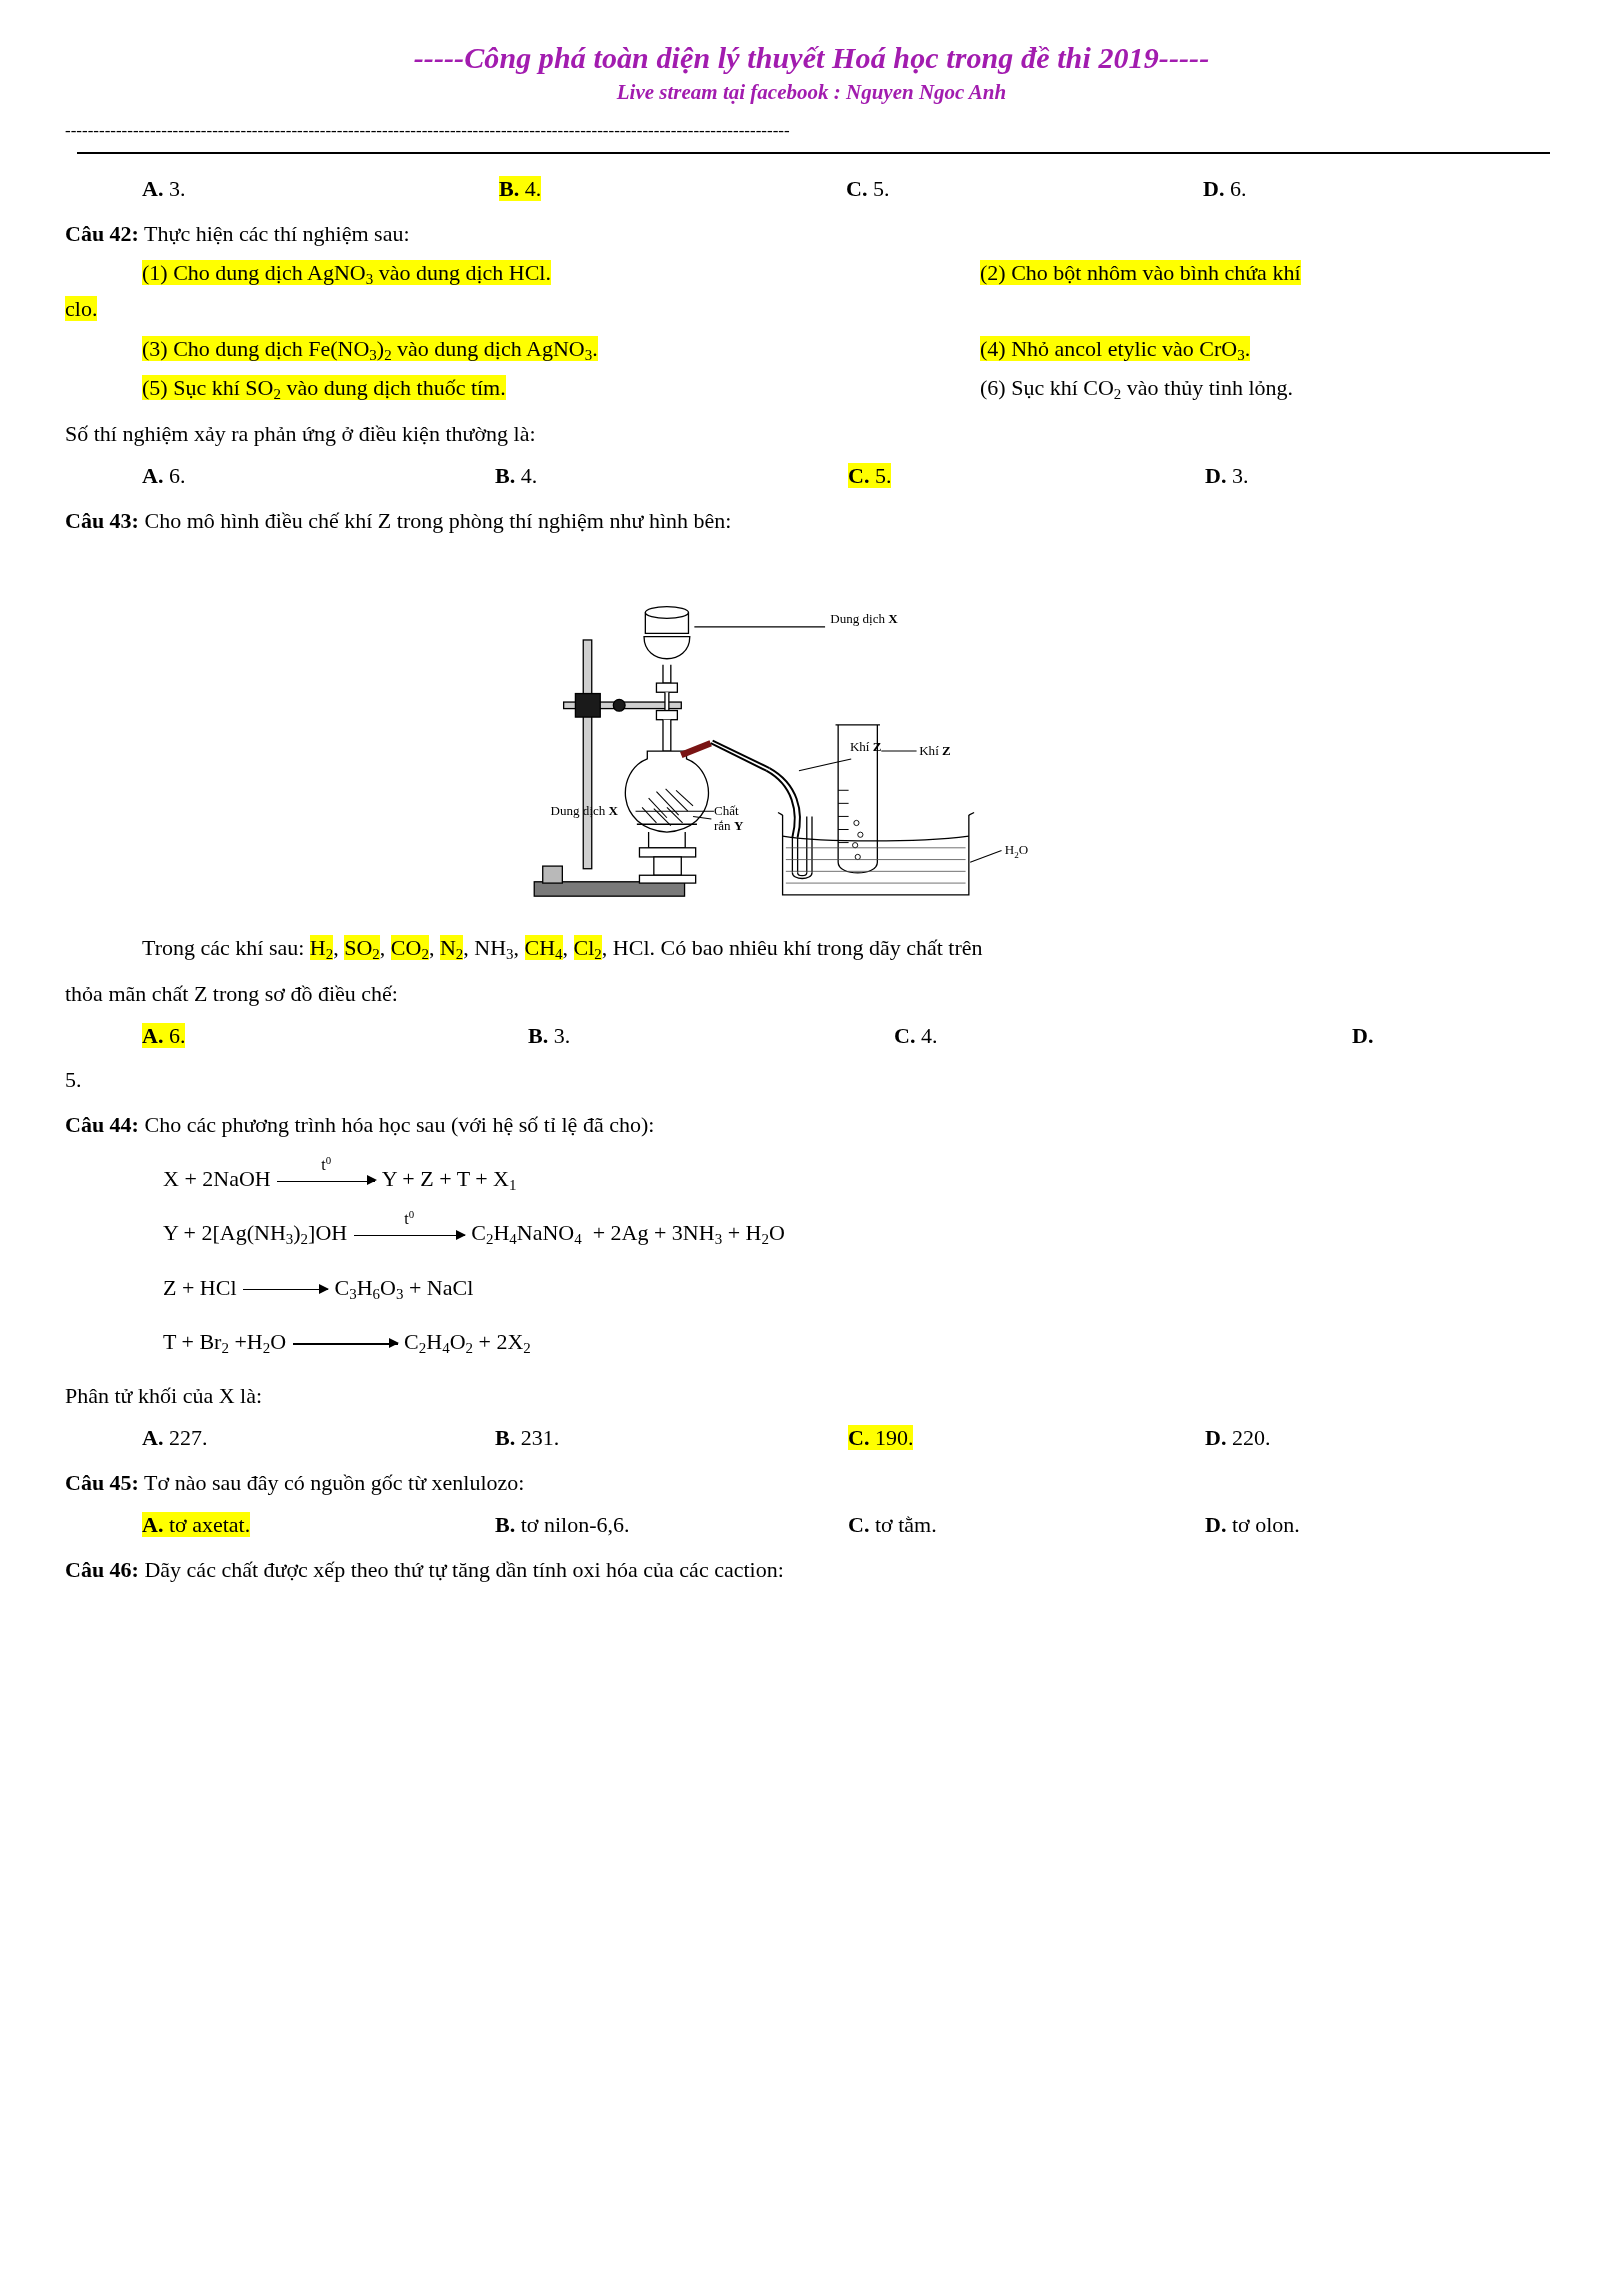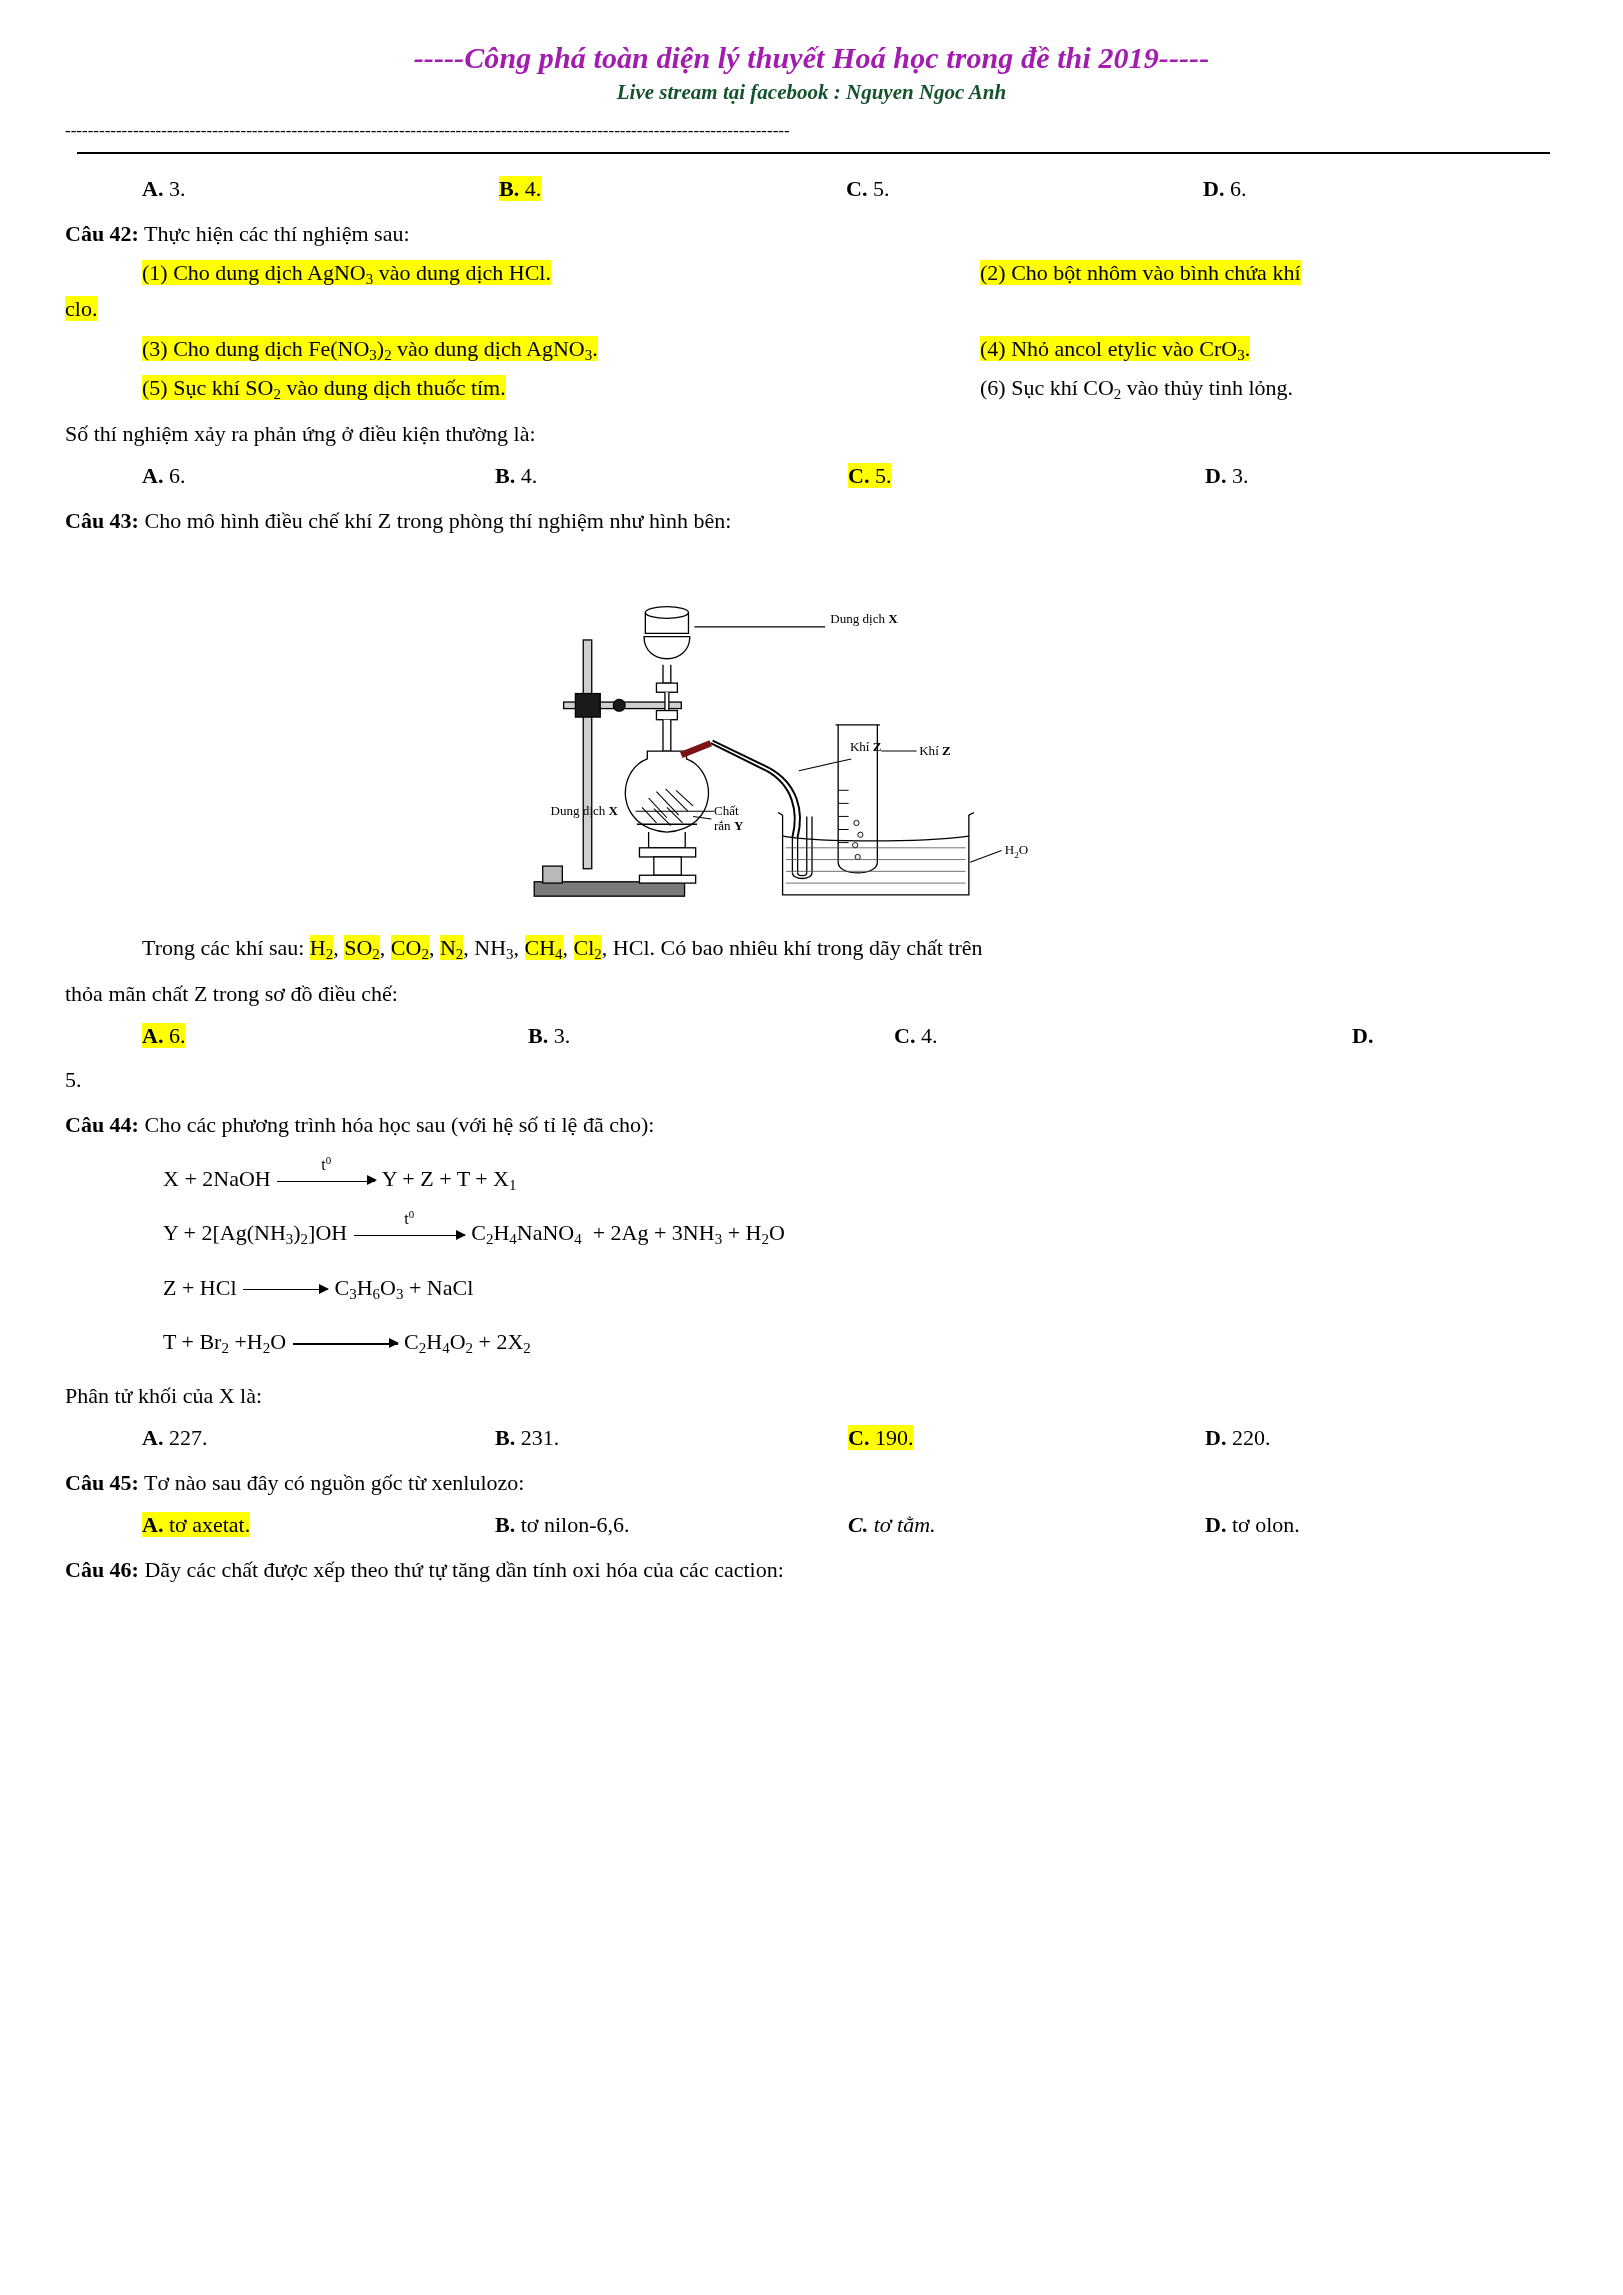--- a/index.html
+++ b/index.html
@@ -25,21 +25,21 @@
   }
   .hdr-title {
     color: #a21caf;
     font-weight: bold;
     font-style: italic;
     font-size: 30px;
     letter-spacing: 0.1px;
     line-height: 1.25;
   }
   .hdr-sub {
-    color: #14532d;
+    color: #a21caf;
     font-weight: bold;
     font-style: italic;
     font-size: 21px;
     line-height: 1.45;
   }
   .dashline {
     margin-top: 14.4px;
     font-size: 17px;
     color: #000;
     letter-spacing: 0px;
@@ -102,21 +102,21 @@
   .row43 .c1 { width: 386px; }
   .row43 .c2 { width: 366px; }
   .row43 .c3 { width: 458px; }
 
   .row44 .c1 { width: 353px; }
   .row44 .c2 { width: 353px; }
   .row44 .c3 { width: 357px; }
 
   .row45 .c1 { width: 353px; }
   .row45 .c2 { width: 353px; }
-  .row45 .c3 { width: 357px; font-style: italic; }
+  .row45 .c3 { width: 357px; }
 
   
   .twocol {
     display: flex;
     padding-left: 77px;
     margin-top: 3.9px;
     gap: 30px;
   }
   .twocol .left { width: 808px; }
   .twocol .right { flex: 1; }

